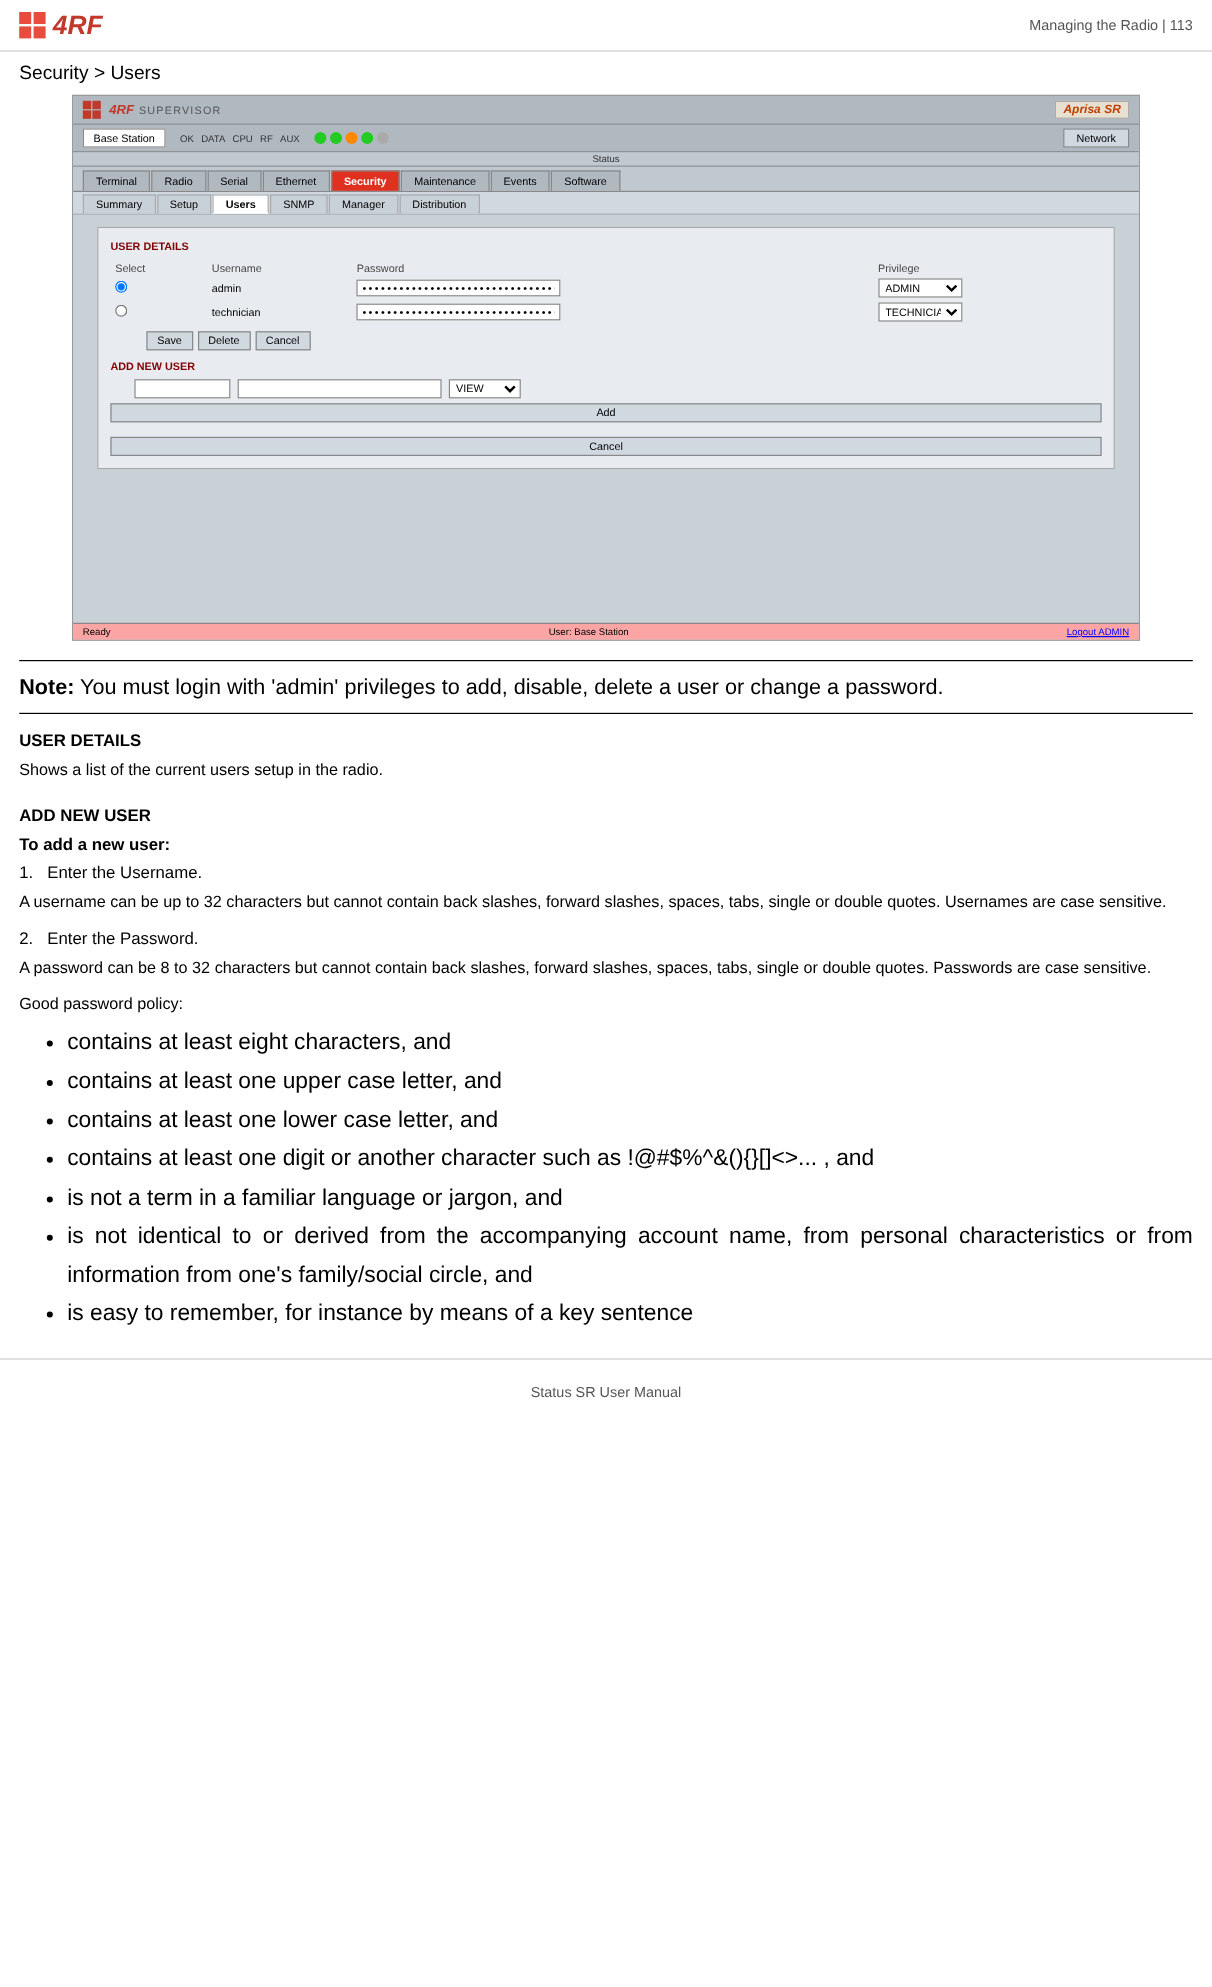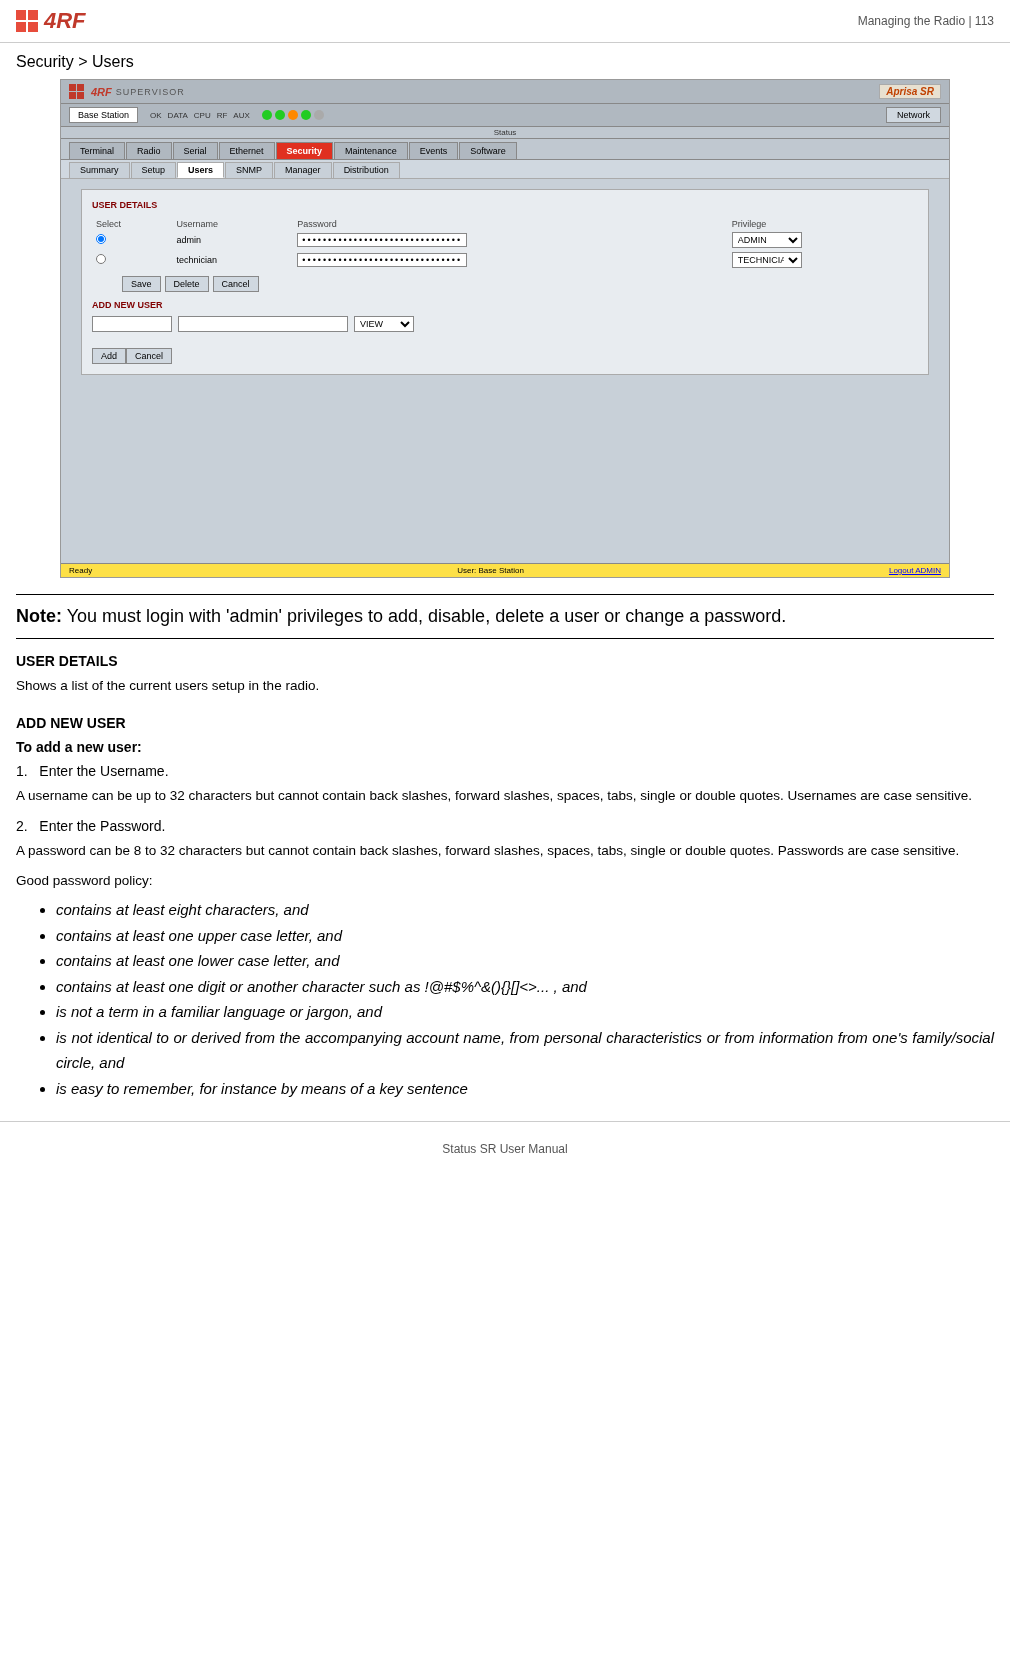--- a/index.html
+++ b/index.html
@@ -300,20 +300,21 @@
       font-size: 9px;
       font-weight: bold;
       color: #800000;
       margin-bottom: 6px;
     }
     .add-new-row {
       display: flex;
       align-items: center;
       gap: 6px;
       margin-bottom: 4px;
+      margin-left: 20px;
     }
     .add-new-input {
       background: #fff;
       border: 1px solid #888;
       padding: 2px 4px;
       font-size: 9px;
       width: 80px;
     }
     .add-new-input-long {
       background: #fff;
@@ -324,35 +325,35 @@
     }
     .add-new-select {
       font-size: 9px;
       padding: 1px;
       border: 1px solid #888;
       background: #fff;
       width: 60px;
     }
     .add-new-btns {
       display: flex;
-      gap: 0;
-      margin-top: 16px;
+      gap: 12px;
+      margin-top: 4px;
       margin-left: 0;
+      flex-direction: column;
     }
 
     
     .status-footer {
-      background: #fde047;
+      background: #fca5a5;
       display: flex;
       justify-content: space-between;
       align-items: center;
       padding: 2px 8px;
       font-size: 8px;
       border-top: 1px solid #888;
-      margin-top: 44px;
     }
     .logout-link {
       color: #00f;
       text-decoration: underline;
       cursor: pointer;
       font-size: 8px;
     }
 
     
     .divider {
@@ -392,24 +393,23 @@
       font-size: 14px;
       margin: 8px 0 4px 0;
     }
     .bullet-list {
       list-style: disc;
       margin-left: 40px;
       margin-top: 6px;
       margin-bottom: 6px;
     }
     .bullet-list li {
-      font-size: 15px;
+      font-size: 19px;
       line-height: 1.7;
       text-align: justify;
-      font-style: italic;
     }
 
     
     .page-footer {
       text-align: center;
       padding: 20px 0 10px 0;
       font-size: 12px;
       color: #555;
       border-top: 1px solid #ccc;
       margin-top: 20px;

